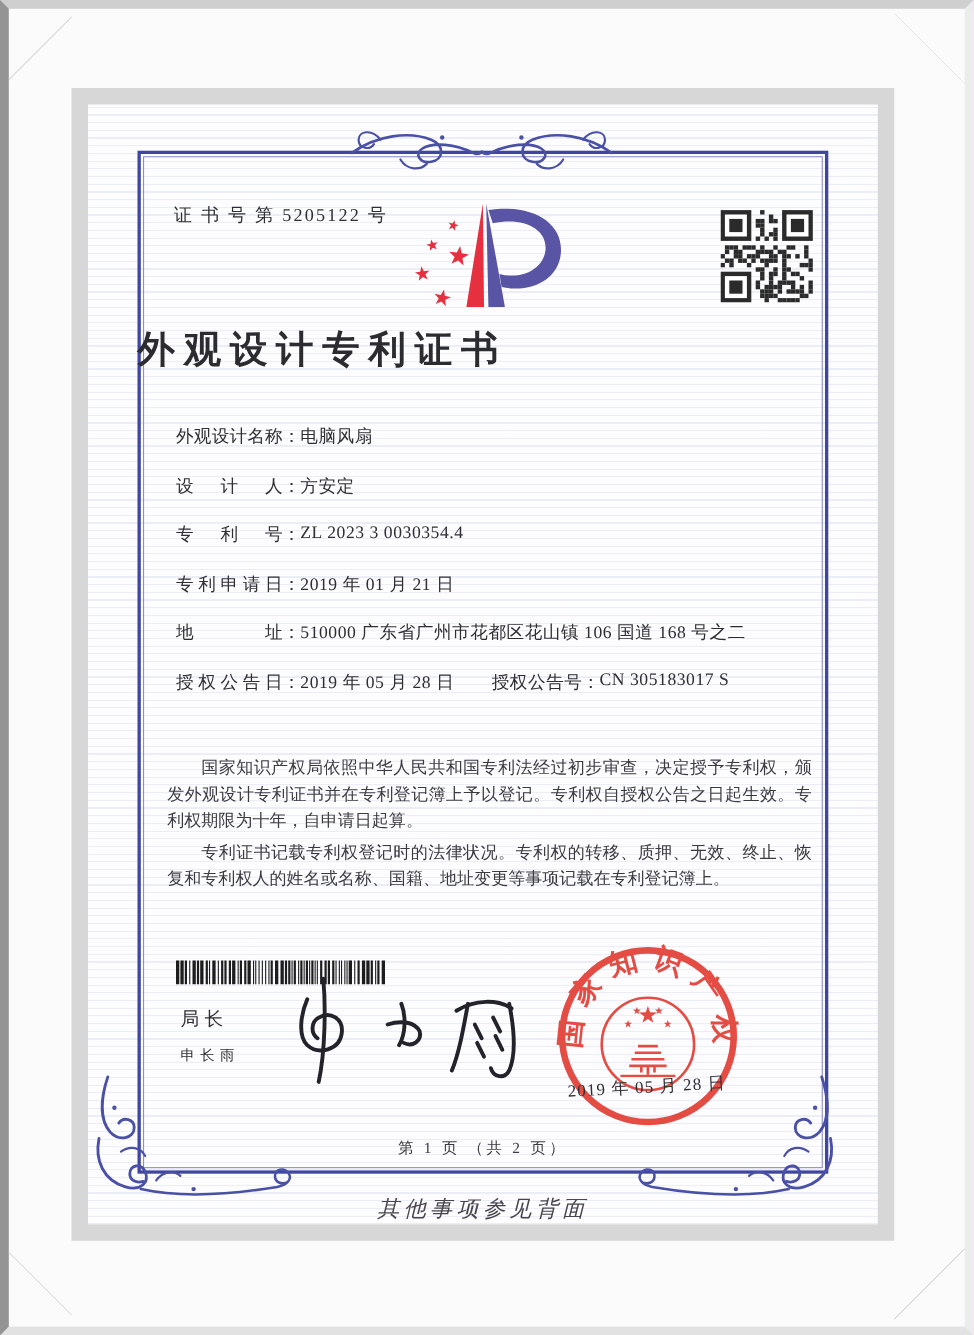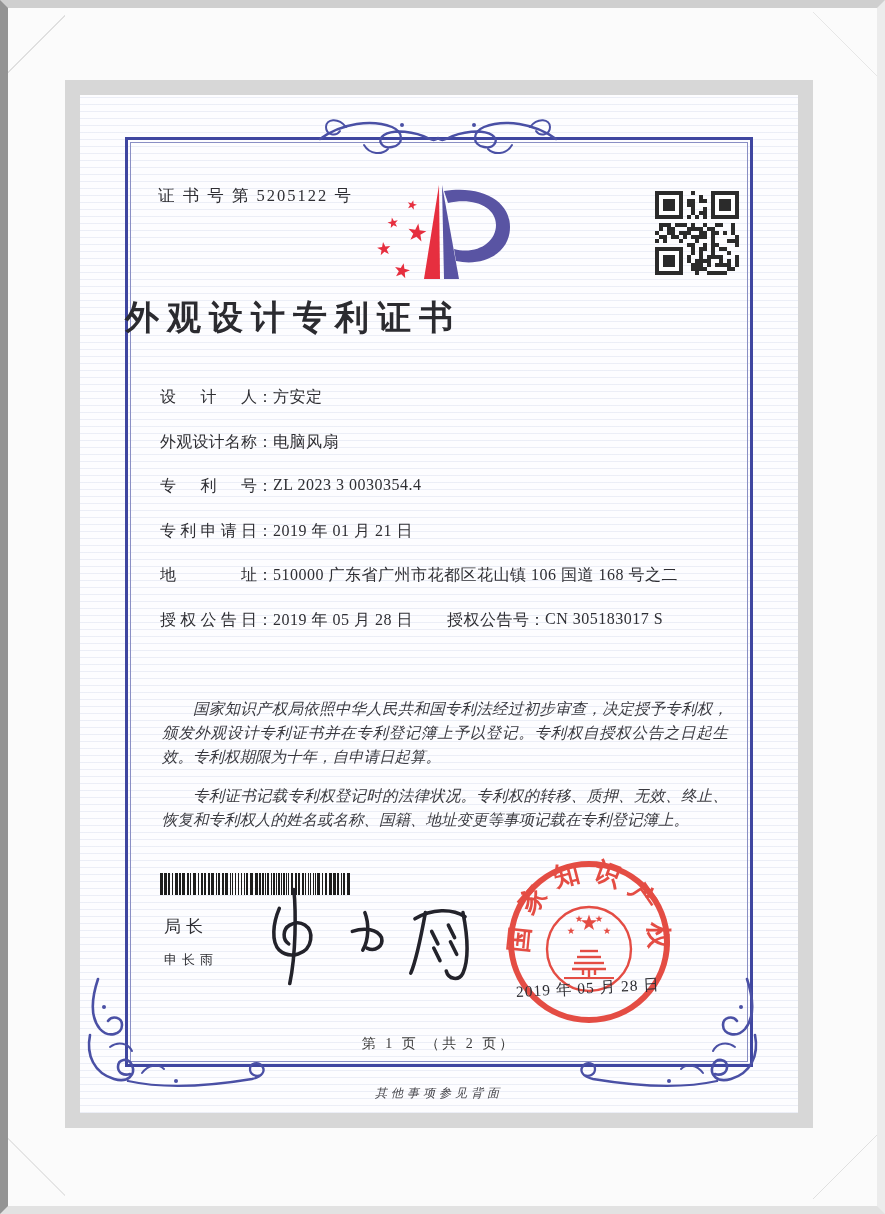--- a/index.html
+++ b/index.html
@@ -36,32 +36,32 @@
     font-size:34px;font-weight:700;letter-spacing:8px;color:#2b2b30;}
   .fields{position:absolute;left:80px;top:292px;width:580px;font-size:16px;color:#2e2e33;}
   .field-row{height:44.5px;white-space:nowrap;}
   .f-label{display:inline-block;width:97px;text-align:justify;text-align-last:justify;vertical-align:top;}
   .f-colon{display:inline-block;vertical-align:top;}
   .f-value{display:inline-block;vertical-align:top;letter-spacing:.5px;}
   .f-extra{margin-left:34px;}
   .f-extra .f-label{width:82px;}
   .paras{position:absolute;left:68px;top:588px;width:594px;font-size:15.5px;line-height:24.2px;
     color:#3a3a40;text-align:justify;}
-  .paras p{margin:14px;text-indent:2em;font-style:italic;}
+  .paras p{margin:4px;text-indent:2em;}
   .barcode{position:absolute;left:80px;top:778px;}
   .officer-role{position:absolute;left:84px;top:820px;font-size:17px;letter-spacing:5px;color:#2e2e33;}
   .officer-name{position:absolute;left:84px;top:856px;font-size:13px;letter-spacing:5px;color:#2e2e33;}
   .signature{position:absolute;left:168px;top:782px;z-index:4;}
   .seal{position:absolute;left:424px;top:762px;z-index:4;opacity:.9;}
   .seal-date{position:absolute;left:436px;top:882px;width:190px;font-size:15.5px;letter-spacing:1px;
     color:#2f2f34;transform:rotate(-3deg);z-index:5;}
   .page-foot{position:absolute;left:45px;width:628px;top:940px;text-align:center;
     font-size:14px;letter-spacing:3px;color:#3a3a3a;}
   .back-note{position:absolute;left:45px;width:628px;top:990px;text-align:center;
-    font-size:12px;letter-spacing:4px;color:#46464c;font-style:italic;}
+    font-size:20px;letter-spacing:4px;color:#46464c;font-style:italic;}
 </style>
 </head>
 <body>
 
 <div class="photo">
   <div class="frame-outer">
     <div class="miter m-tl"></div>
     <div class="miter m-tr"></div>
     <div class="miter m-bl"></div>
     <div class="miter m-br"></div>
@@ -246,24 +246,24 @@
             <rect x="56" y="80" width="4" height="4" fill="#2b2b2b"></rect>
             <rect x="60" y="80" width="4" height="4" fill="#2b2b2b"></rect>
             <rect x="64" y="80" width="4" height="4" fill="#2b2b2b"></rect>
             <rect x="68" y="80" width="4" height="4" fill="#2b2b2b"></rect>
           </svg>
 
         <div class="title">外观设计专利证书</div>
 
         <div class="fields">
           <div class="field-row">
+            <span class="f-label">外观设计名称</span><span class="f-colon">：</span><span class="f-value">电脑风扇</span>
+          </div>
+          <div class="field-row">
             <span class="f-label">设计人</span><span class="f-colon">：</span><span class="f-value">方安定</span>
-          </div>
-          <div class="field-row">
-            <span class="f-label">外观设计名称</span><span class="f-colon">：</span><span class="f-value">电脑风扇</span>
           </div>
           <div class="field-row">
             <span class="f-label">专利号</span><span class="f-colon">：</span><span class="f-value">ZL 2023 3 0030354.4</span>
           </div>
           <div class="field-row">
             <span class="f-label">专利申请日</span><span class="f-colon">：</span><span class="f-value">2019 年 01 月 21 日</span>
           </div>
           <div class="field-row">
             <span class="f-label">地址</span><span class="f-colon">：</span><span class="f-value">510000 广东省广州市花都区花山镇 106 国道 168 号之二</span>
           </div>

